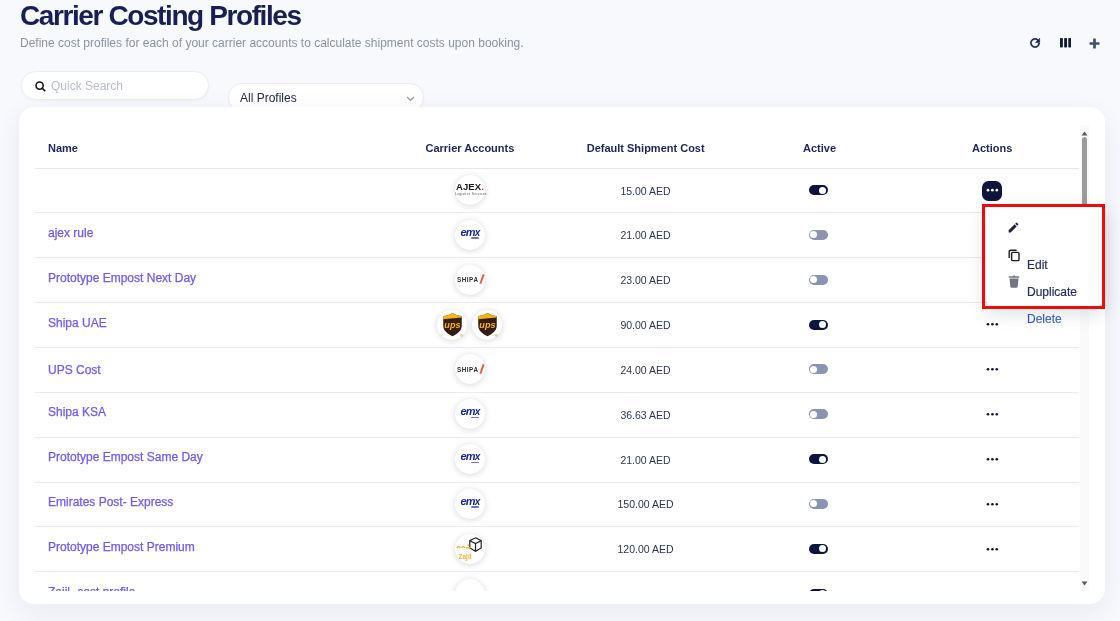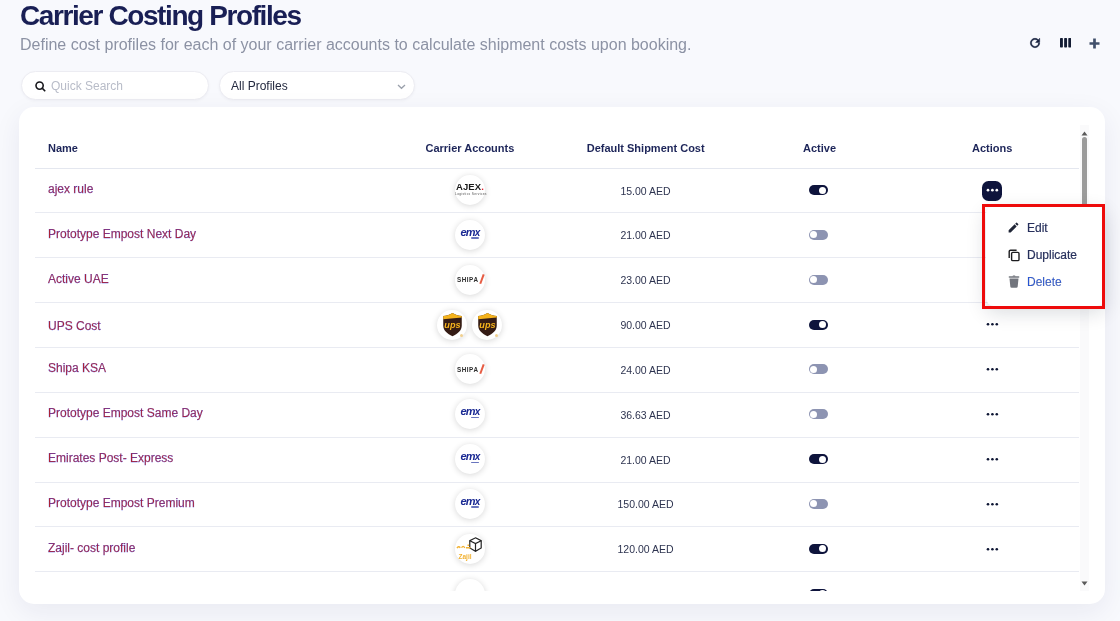--- a/index.html
+++ b/index.html
@@ -1,39 +1,39 @@
 <!DOCTYPE html>
 <html><head><meta charset="utf-8">
 <style>
 * { margin:0; padding:0; box-sizing:border-box; }
 html,body { width:1120px; height:621px; background:#f8f9fd; font-family:"Liberation Sans", sans-serif; overflow:hidden; position:relative; }
 .abs { position:absolute; }
 h1 { position:absolute; left:20px; top:0px; font-size:28px; font-weight:bold; color:#191f55; letter-spacing:-1.4px; }
-.sub { position:absolute; left:20px; top:35.5px; font-size:16px; color:#8c92a4; }
+.sub { position:absolute; left:20px; top:35.5px; font-size:12px; color:#8c92a4; }
 .pill { position:absolute; top:71px; height:29px; background:#fff; border:1px solid #ececf2; border-radius:15px; box-shadow:0 1px 3px rgba(25,31,85,.04); }
 .search { left:21px; width:188px; }
 .search .ph { position:absolute; left:29px; top:7px; font-size:12px; color:#b8bcc8; }
-.select { left:219px; width:196px; }
+.select { left:228px; width:196px;margin-top:12px; }
 .select .tx { position:absolute; left:11px; top:6.5px; font-size:12px; color:#23293f; }
 .card { position:absolute; left:19px; top:107px; width:1086px; height:497px; background:#fff; border-radius:15px; box-shadow:0 8px 28px rgba(25,35,80,.07); }
 .clip { position:absolute; left:0; top:0; width:1086px; height:483.5px; overflow:hidden; border-radius:15px 15px 0 0; }
 .hdr { position:absolute; top:34.5px; font-size:11px; font-weight:bold; color:#1d2559; white-space:nowrap; }
 .hsep { position:absolute; left:16px; top:61px; width:1044px; height:1px; background:#e4e7ef; }
 .sep { position:absolute; left:16px; width:1044px; height:1px; background:#e9ebf2; }
-.nm { position:absolute; left:29px; font-size:12px; color:#b91c1c; white-space:nowrap; -webkit-text-stroke:0.25px #4655ef; }
+.nm { position:absolute; left:29px; font-size:12px; color:#8b5cf6; white-space:nowrap;margin-top:44px; -webkit-text-stroke:0.25px #4655ef; }
 .amt { position:absolute; left:530px; width:193px; text-align:center; font-size:10.5px; color:#2e3450; }
 .lcirc { position:absolute; width:30px; height:30px; background:#fff; border-radius:50%; box-shadow:0 1px 6px rgba(0,0,0,.16); }
 .tg { position:absolute; width:19px; height:10px; border-radius:5px; background:#8d94b2; }
 .tg i { position:absolute; top:1.5px; left:1.5px; width:7px; height:7px; background:#fff; border-radius:50%; }
 .tg.on { background:#0e143c; }
 .tg.on i { left:10.5px; }
 .dotsbtn { position:absolute; width:20.5px; height:20.5px; background:#0e143c; border-radius:6.5px; }
 .sb-thumb { position:absolute; left:1062.6px; top:30px; width:5.6px; height:78px; background:#9b9b9b; border-radius:3px; }
 .menu { position:absolute; left:985.5px; top:206px; width:119px; height:100px; background:#fff; border-radius:8px; box-shadow:0 6px 20px rgba(15,23,42,.16); }
-.mi { position:absolute; left:41.5px; font-size:12px; color:#27305c; white-space:nowrap; -webkit-text-stroke:0.2px #27305c; }
+.mi { position:absolute; left:41.5px; font-size:12px; color:#27305c; white-space:nowrap;margin-top:37px; -webkit-text-stroke:0.2px #27305c; }
 .redbox { position:absolute; left:981.8px; top:203.6px; width:123.5px; height:105.6px; border:3.8px solid #ee0b0b; }
 </style></head>
 <body>
 <h1>Carrier Costing Profiles</h1>
 <div class="sub">Define cost profiles for each of your carrier accounts to calculate shipment costs upon booking.</div>
 
 <svg class="abs" style="left:1028px;top:35.5px" width="14" height="14" viewBox="0 0 24 24">
     <path d="M17.65 6.35A7.95 7.95 0 0 0 12 4a8 8 0 1 0 8 8h-2a6 6 0 1 1-1.76-4.24L13 11h7V4l-2.35 2.35z" fill="#16203e" stroke="#16203e" stroke-width="0.9"></path>
   </svg>
 <svg class="abs" style="left:1059.8px;top:38.2px" width="11.2" height="9.4" viewBox="0 0 11.2 9.4">
@@ -92,21 +92,21 @@
 <div class="amt" style="top:122.3px">21.00 AED</div>
 <div class="tg" style="left:789.5px;top:122.8px">
         <i></i>
       </div>
 <svg class="abs" style="left:966.5px;top:125.6px" width="13" height="5" viewBox="0 0 13 5">
         <circle cx="2" cy="2.2" r="1.3" fill="#0d1533"></circle>
         <circle cx="6.4" cy="2.2" r="1.3" fill="#0d1533"></circle>
         <circle cx="10.8" cy="2.2" r="1.3" fill="#0d1533"></circle>
       </svg>
 <div class="sep" style="top:150.3px"></div>
-<div class="nm" style="top:164.7px">Active UAE</div>
+<div class="nm" style="top:164.7px">Shipa UAE</div>
 <div class="lcirc" style="left:436px;top:157.7px">
 <div style="position:absolute;left:0;top:11.3px;width:23.5px;text-align:right;font-weight:bold;font-size:6.3px;color:#2d2d2d;letter-spacing:.55px">SHIPA</div>
 <div style="position:absolute;left:25.5px;top:9.5px;width:1.7px;height:10px;background:#e65c43;transform:rotate(20deg)"></div>
 </div>
 <div class="amt" style="top:167.2px">23.00 AED</div>
 <div class="tg" style="left:789.5px;top:167.7px">
         <i></i>
       </div>
 <svg class="abs" style="left:966.5px;top:170.5px" width="13" height="5" viewBox="0 0 13 5">
         <circle cx="2" cy="2.2" r="1.3" fill="#0d1533"></circle>

